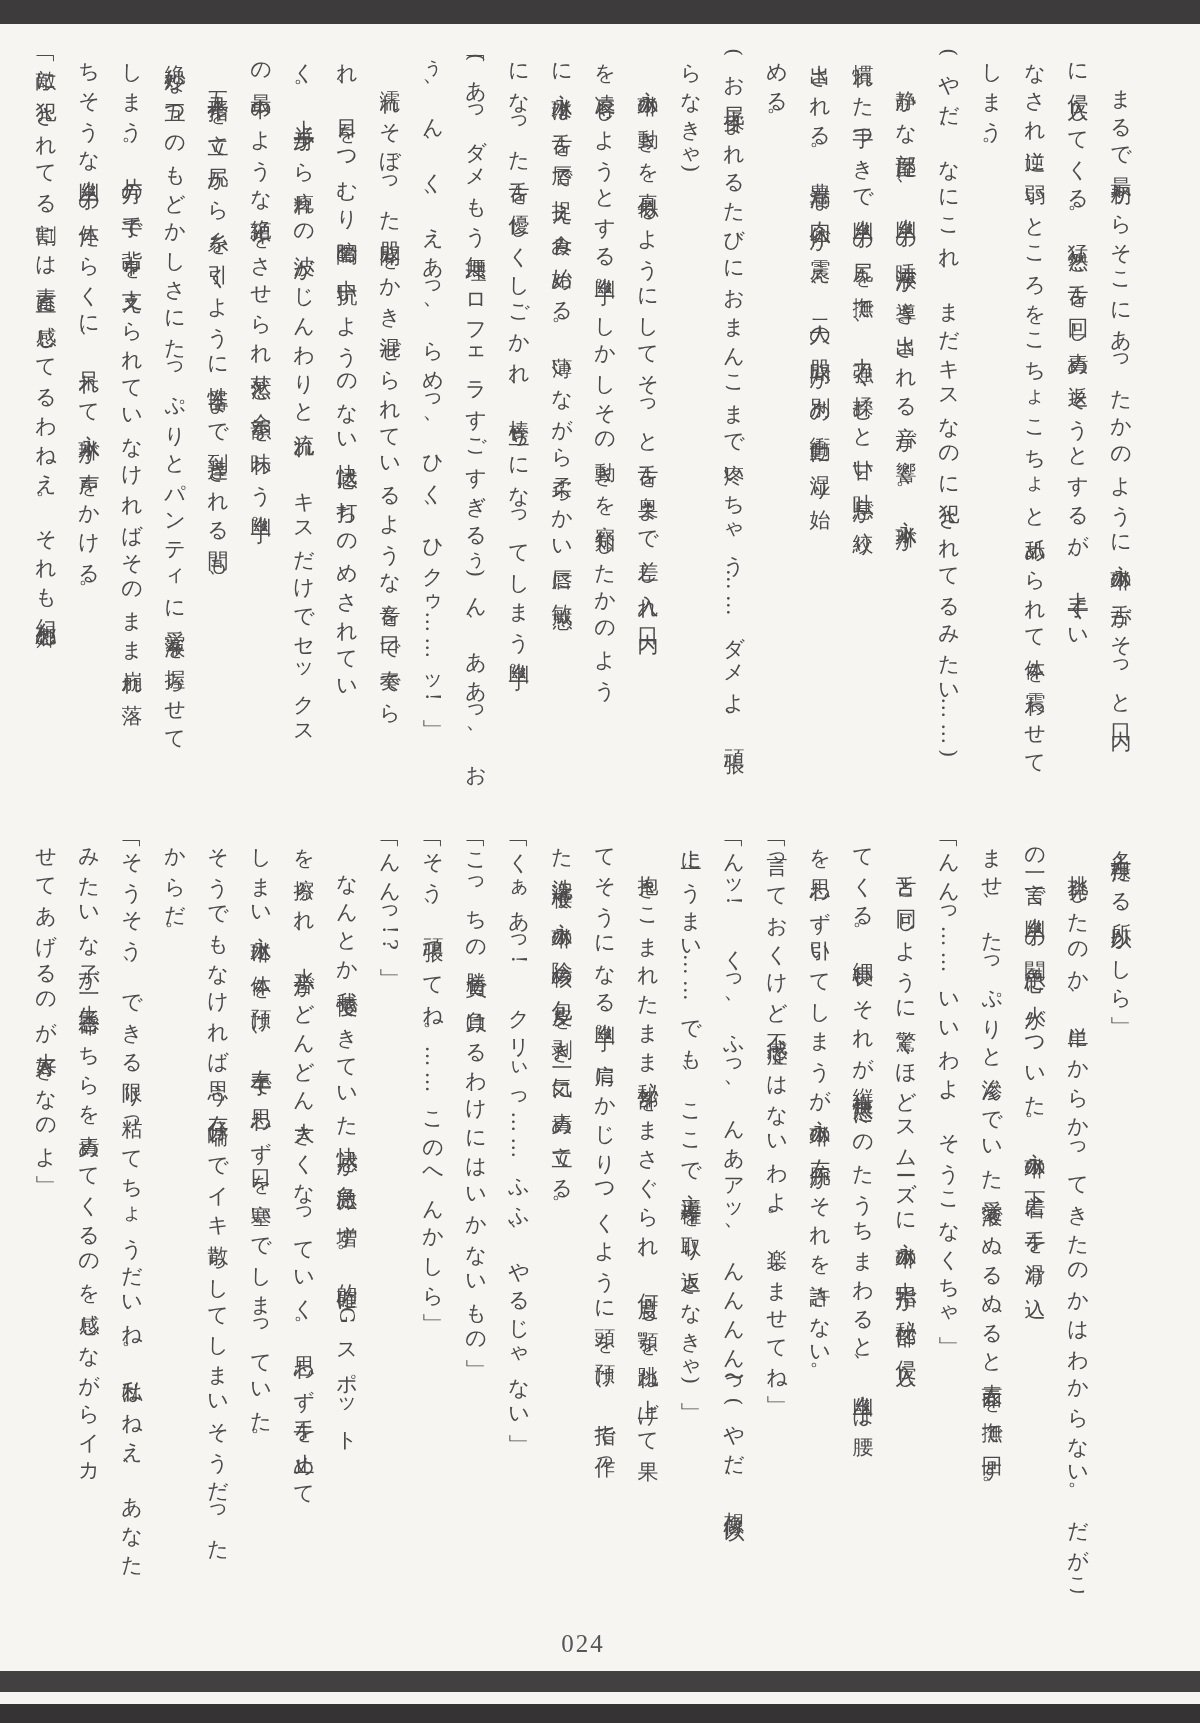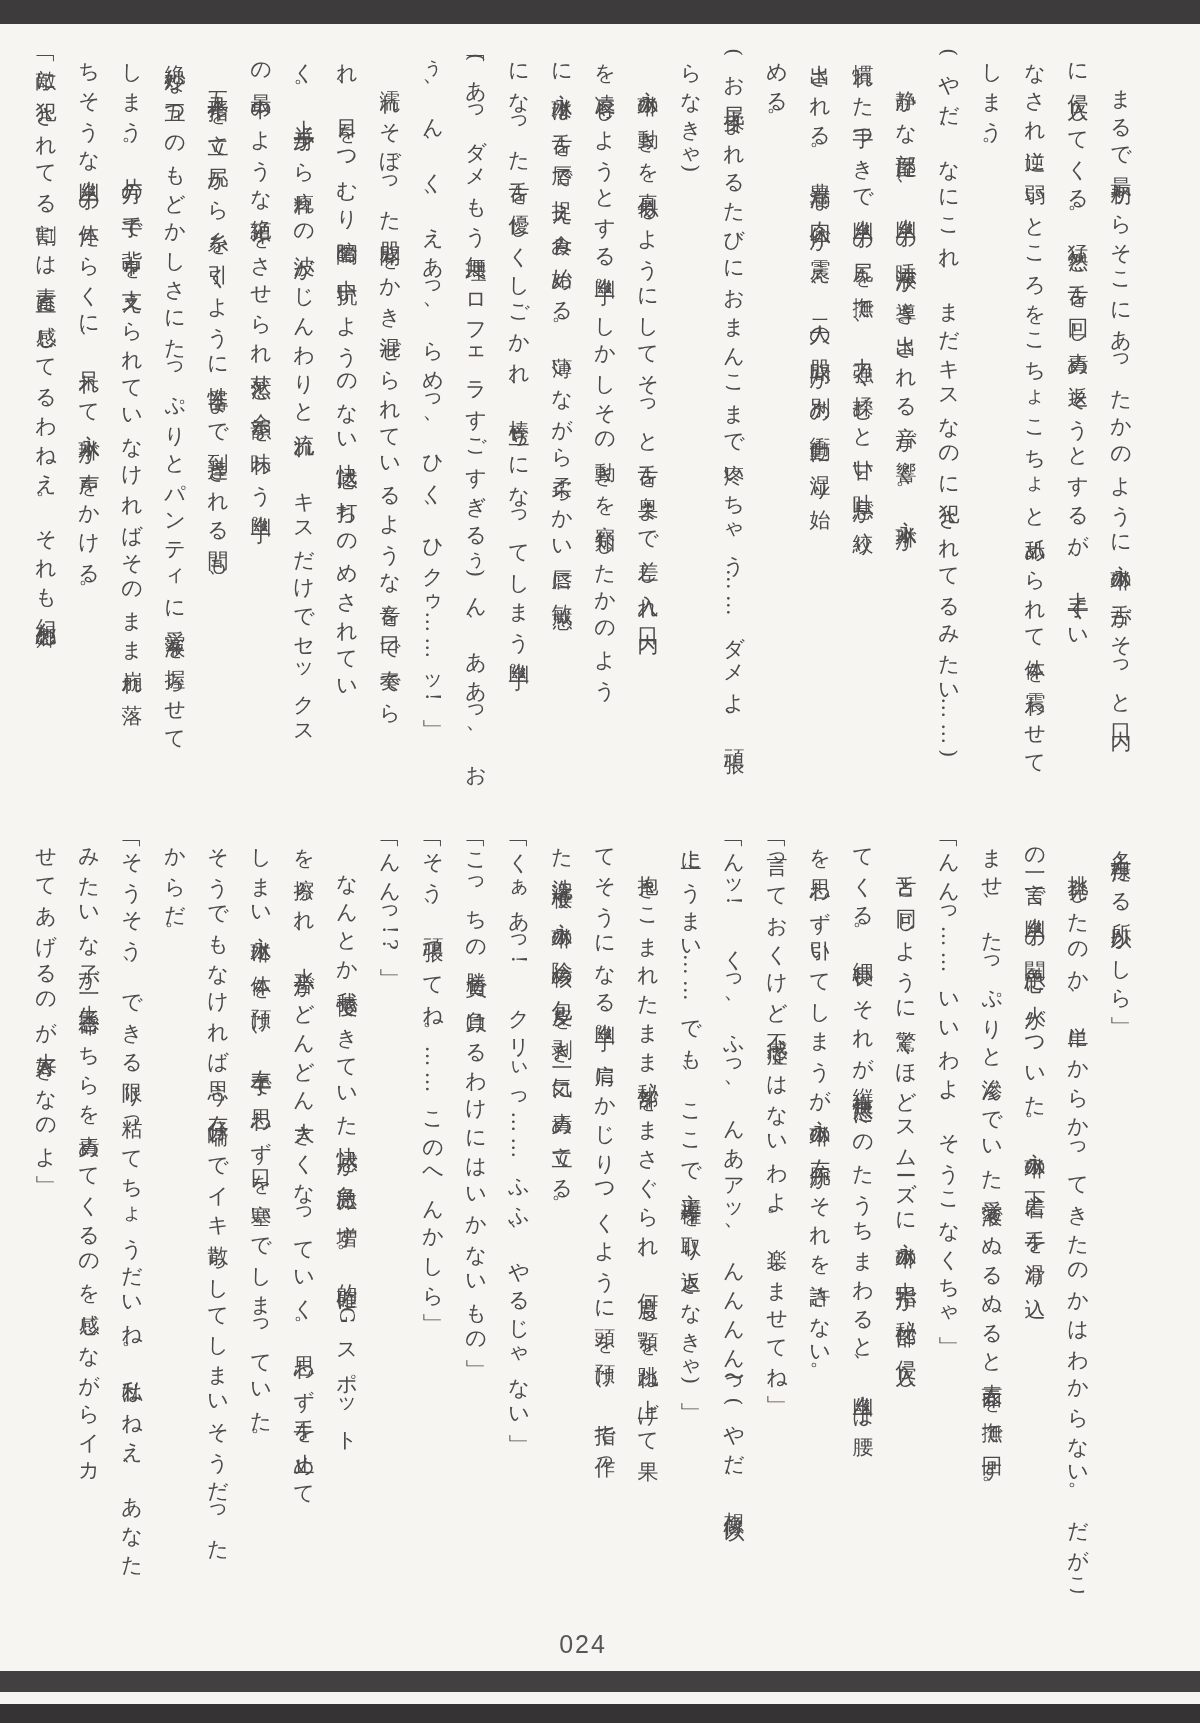--- a/index.html
+++ b/index.html
@@ -41,21 +41,21 @@
   .tline {
     white-space: pre;
   }
 
   .page-number {
     position: absolute;
     top: 1630px;
     left: 0;
     width: 1166px;
     text-align: center;
-    font-family: Liberation Sans, sans-serif;
+    font-family: Liberation Serif, serif;
     font-size: 25px;
     letter-spacing: 2px;
     color: #565656;
   }
 </style>
 </head>
 <body>
 
 <div class="page">
 

